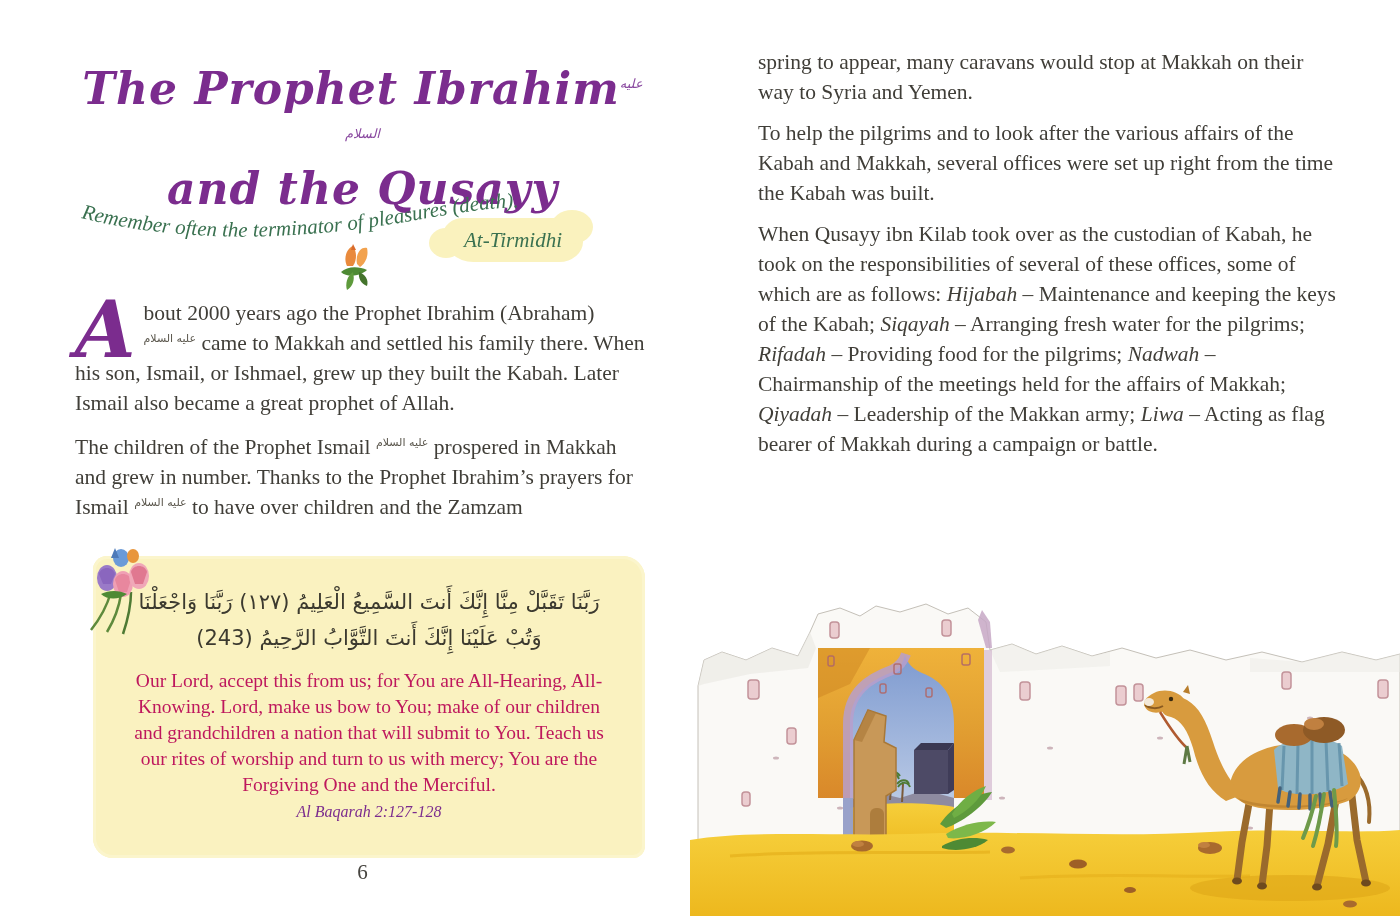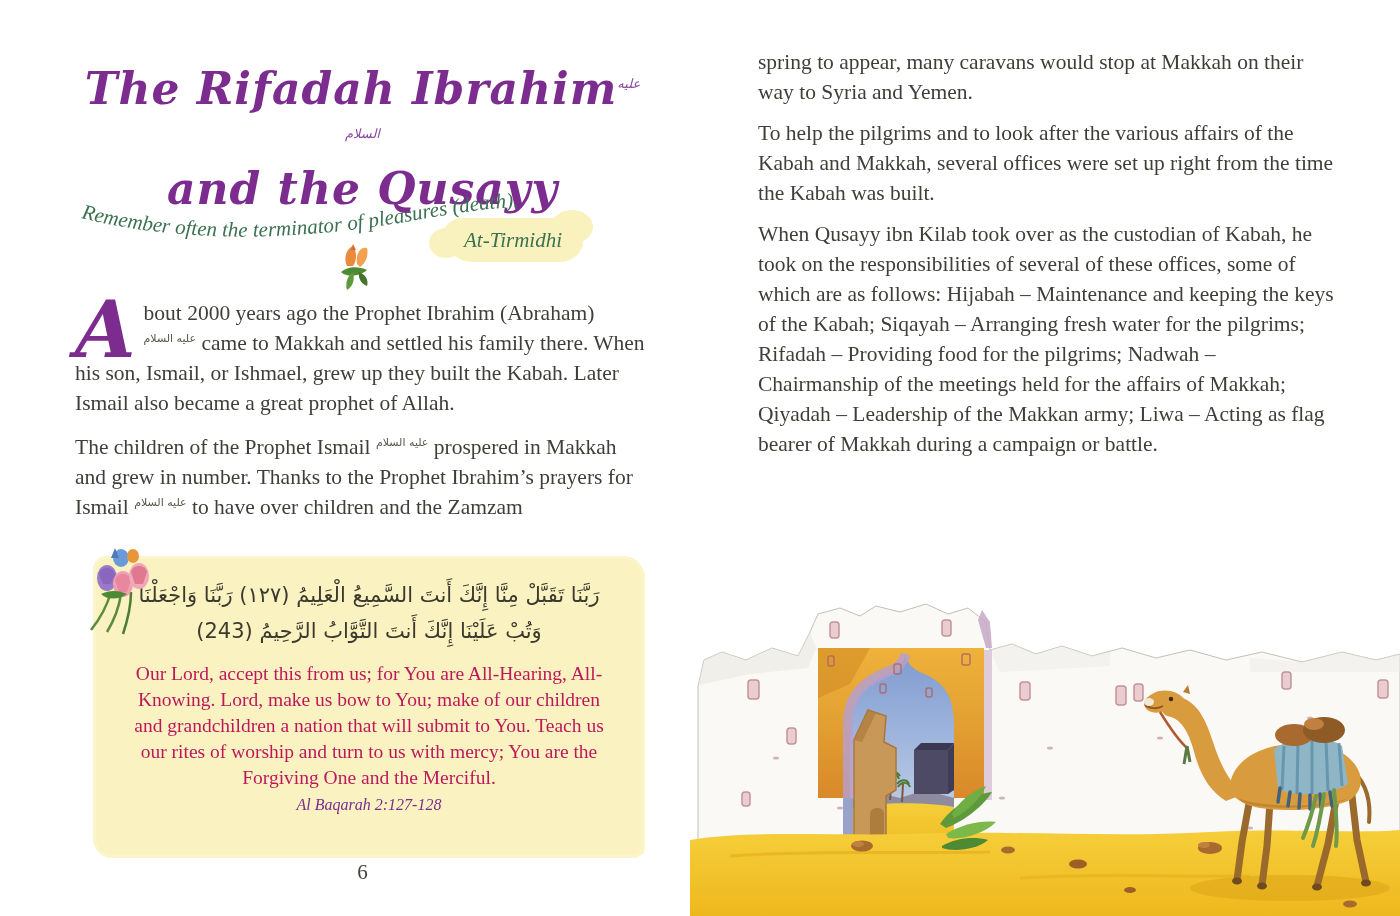--- a/index.html
+++ b/index.html
@@ -1,20 +1,20 @@
 <!DOCTYPE html>
 <html><head>
 <meta charset="utf-8">
 <style>
   html,body{margin:0;padding:0;}
   body{
     width:1400px;height:916px;position:relative;background:#ffffff;
     font-family:"Liberation Serif", serif;color:#403E38;overflow:hidden;
   }
-  .it{}
+  .it{font-style:italic;}
   .hon{font-size:11px;color:#5a564c;vertical-align:super;line-height:0;font-family:"DejaVu Sans",sans-serif;white-space:nowrap;}
 
   
   .page-left{position:absolute;left:75px;top:58px;width:575px;height:840px;}
   .title{
     position:absolute;top:6px;left:0;width:100%;text-align:center;
     font-family:"DejaVu Serif",serif;font-style:italic;font-weight:bold;
     font-size:44px;line-height:1.14;color:#7B2C8E;letter-spacing:1px;
   }
   .title .sup-hon{font-size:13px;color:#8a4aa0;vertical-align:super;font-weight:normal;}
@@ -33,21 +33,21 @@
   .par1{position:absolute;top:240px;left:0;width:575px;}
   .par2{position:absolute;top:374px;left:0;width:575px;}
   .dropcap{
     float:left;font-family:"DejaVu Serif",serif;font-style:italic;font-weight:bold;
     color:#7B2C8E;font-size:78px;line-height:56px;margin:4px 8px 0 0;
   }
   .quote-box{
     position:absolute;left:18px;top:498px;width:552px;height:302px;
     background:#FAF2C0;border-radius:14px 22px 12px 20px;
     box-shadow:0 0 0 3px #FBF5CC inset;
-    text-align:center;padding-top:21px;box-sizing:border-box;
+    text-align:center;padding-top:28px;box-sizing:border-box;
   }
   .arabic-line{
     direction:rtl;font-family:"DejaVu Sans",sans-serif;
     font-size:21px;line-height:36px;color:#3C3A2F;
   }
   .translation{
     margin:12px auto 0;max-width:480px;font-size:19.5px;line-height:26px;color:#be185d;
   }
   .citation{margin-top:5px;font-style:italic;font-size:16px;color:#7B2C8E;}
   .tulips{position:absolute;left:6px;top:482px;z-index:2;}
@@ -59,21 +59,21 @@
 
   
   .illu{position:absolute;left:690px;top:588px;}
 </style>
 </head>
 <body>
 
 <div class="page-left">
 
   <div class="title">
-    <span>The Rifadah Ibrahim</span><span class="sup-hon">عليه السلام</span><br>
+    <span>The Prophet Ibrahim</span><span class="sup-hon">عليه السلام</span><br>
     <span>and the Qusayy</span>
   </div>
 
   <svg class="curve-svg" width="575" height="80" viewBox="0 0 575 80">
     <defs>
       <path id="hq-path" d="M 6 42 C 120 70 235 62 330 46 C 405 33 475 18 560 52" fill="none"></path>
     </defs>
     <text><textPath href="#hq-path">Remember often the terminator of pleasures (death).</textPath></text>
   </svg>
 

